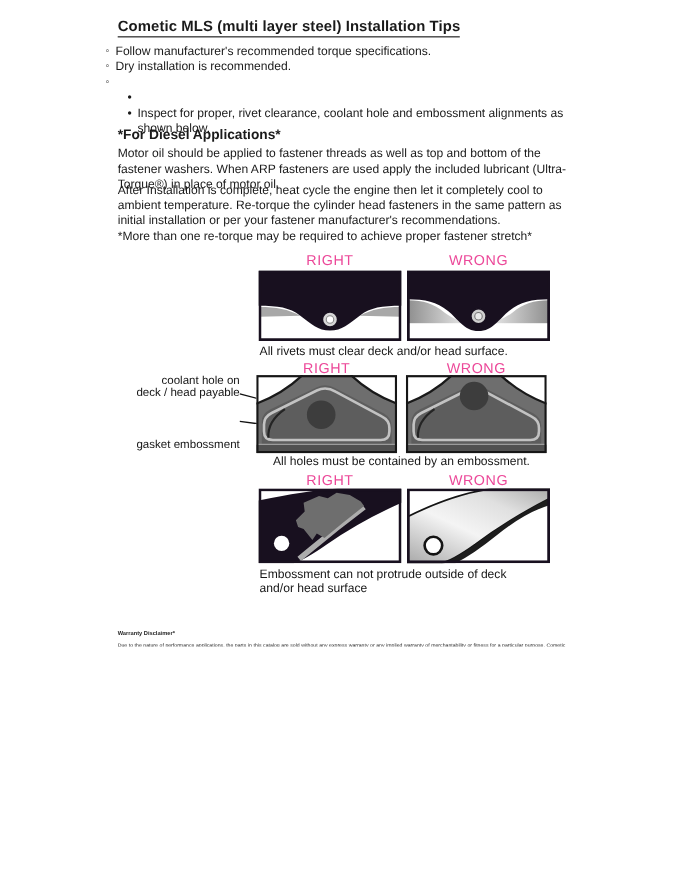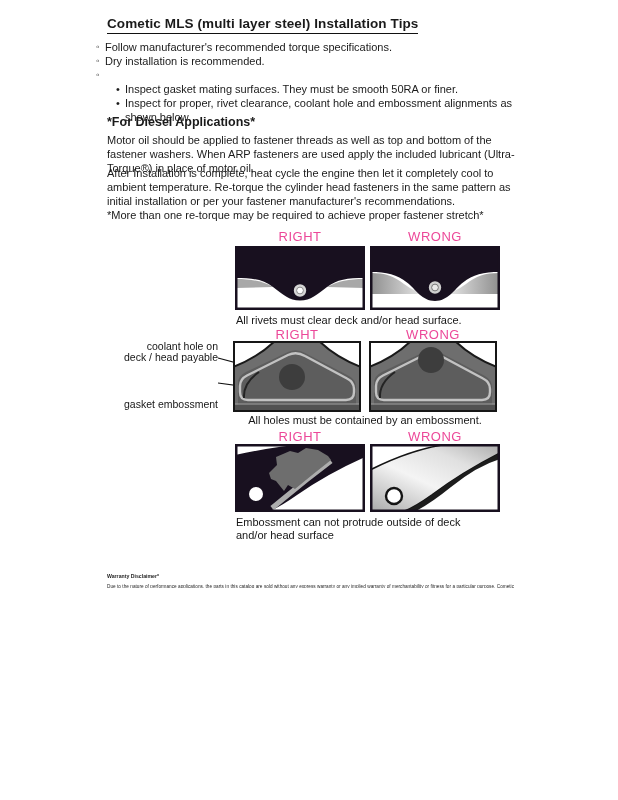--- a/index.html
+++ b/index.html
@@ -73,21 +73,20 @@
     </div>
     <div class="bullet-row">
       <span class="marker">◦</span>
       <span>Dry installation is recommended.</span>
     </div>
     <div class="bullet-row">
       <span class="marker">◦</span>
     </div>
     <div class="bullet-row sub">
       <span class="marker">•</span>
-      <span>Inspect gasket mating surfaces.  They must be smooth 50RA or finer.</span>
     </div>
     <div class="bullet-row sub">
       <span class="marker">•</span>
       <span>Inspect for proper, rivet clearance, coolant hole and embossment alignments as shown below.</span>
     </div>
   </div>
 
   <h2 class="abs diesel-head">*For Diesel Applications*</h2>
   <p class="abs para p1">Motor oil should be applied to fastener threads as well as top and bottom of the fastener washers. When ARP fasteners are used apply the included lubricant (Ultra-Torque®) in place of motor oil.</p>
   <p class="abs para p2">After Installation is complete, heat cycle the engine then let it completely cool to ambient temperature. Re-torque the cylinder head fasteners in the same pattern as initial installation or per your fastener manufacturer's recommendations.</p>

